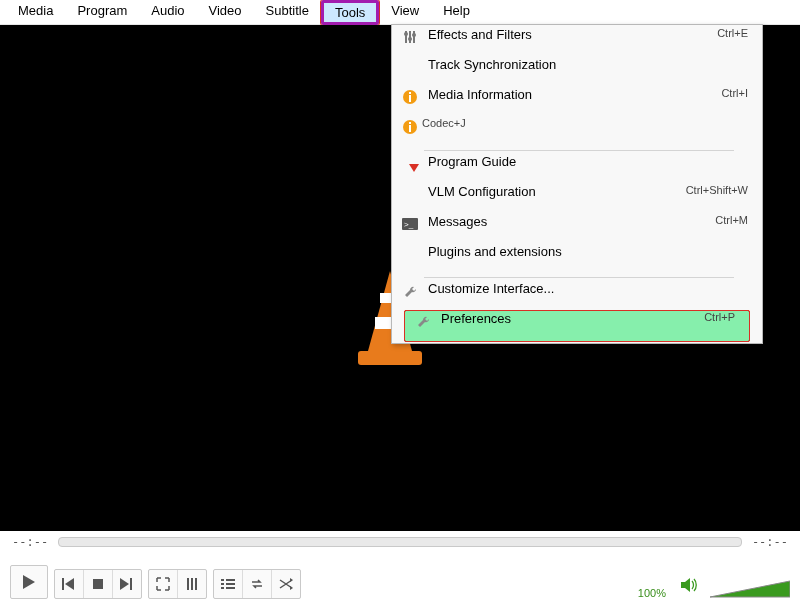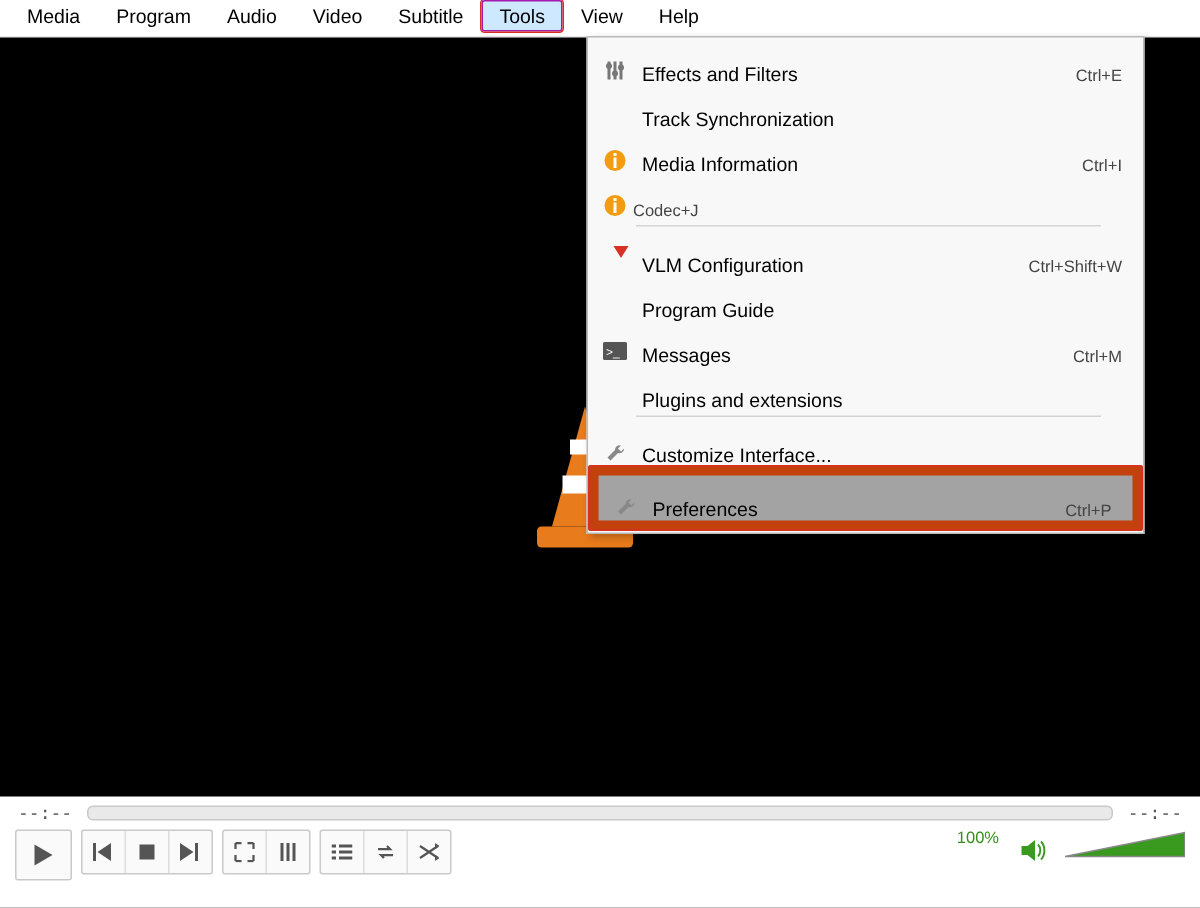--- a/index.html
+++ b/index.html
@@ -1,34 +1,34 @@
 <!DOCTYPE html>
 <html><head>
 <meta charset="utf-8">
 <style>
 html,body{margin:0;padding:0;font-family:"Segoe UI",Tahoma,sans-serif;font-size:13px;color:#000;background:#fff;width:800px;height:605px;overflow:hidden}
 .menubar{display:flex;align-items:flex-start;height:24px;background:#fff;border-bottom:1px solid #e5e5e5;padding:0 6px}
 .menubar .mitem{padding:3px 12px;cursor:default}
-.menubar .mitem.open{background:#cde8ff;border:1px solid #a21caf;border-radius:2px;padding:2px 11px}
+.menubar .mitem.open{background:#cde8ff;border:3px solid #a21caf;border-radius:2px;padding:2px 11px}
 .menubar .mitem.highlight{outline:1px solid #d93025}
 .video-area{position:relative;background:#000;height:506px}
 .cone{position:absolute;left:350px;bottom:160px;width:80px;height:100px}
 .dropdown{position:absolute;left:391px;top:24px;width:370px;background:#f8f8f8;border:1px solid #b8b8b8;box-shadow:2px 2px 5px rgba(0,0,0,.25);padding:2px 0}
-.drow{display:flex;align-items:flex-end;height:30px;padding:0 14px 0 6px;cursor:default}
+.drow{display:flex;align-items:flex-start;height:30px;padding:0 14px 0 6px;cursor:default}
 .drow .dicon{width:24px;height:20px;display:flex;align-items:center;justify-content:center;color:#666}
 .drow .dlabel{flex:1;padding-left:6px}
 .drow .daccel{color:#444;font-size:11px}
-.drow.hover{background:#a3a3a3;border:7px solid #c2410c;border-radius:2px;margin:-1px 0}
+.drow.hover{background:#86efac;border:1px solid #c2410c;border-radius:2px;margin:-1px 12px}
 .drow.red{outline:1px solid #d93025;outline-offset:-1px}
 .dsep{height:1px;background:#d4d4d4;margin:3px 28px 3px 32px}
 .red-arrow{position:absolute;left:409px;top:164px;width:0;height:0;border-left:5px solid transparent;border-right:5px solid transparent;border-top:8px solid #d93025}
 .slider-row{display:flex;align-items:center;height:22px;padding:0 12px;gap:10px}
 .time{font-family:Consolas,monospace;font-size:12px;color:#555}
 .track{flex:1;height:8px;background:#e9e9e9;border:1px solid #c9c9c9;border-radius:4px}
-.controls{display:flex;align-items:flex-start;height:46px;padding:0 10px;gap:6px}
+.controls{display:flex;align-items:flex-end;height:46px;padding:0 10px;gap:6px}
 .cbtn{width:30px;height:28px;border:1px solid #c9c9c9;border-radius:2px;background:#fafafa;display:flex;align-items:center;justify-content:center;color:#555}
 .cbtn.big{width:36px;height:32px}
 .cbtngrp{display:flex;border:1px solid #c9c9c9;border-radius:2px;background:#fafafa}
 .cbtngrp .sub{width:28px;height:28px;display:flex;align-items:center;justify-content:center;color:#555;border-right:1px solid #dcdcdc}
 .cbtngrp .sub:last-child{border-right:none}
 .spacer{flex:1}
 .voltxt{font-size:11px;color:#388e1a;margin-right:2px}
 .volume{width:80px;height:20px}
 svg{display:block}
 </style>
@@ -94,27 +94,27 @@
           <circle cx="8" cy="8" r="7" fill="#f39c12"></circle>
           <rect x="7" y="6" width="2" height="7" fill="#fff"></rect>
           <rect x="7" y="3" width="2" height="2" fill="#fff"></rect>
         </svg>
       </span>
     <span class="daccel">Codec+J</span>
   </div>
   <div class="dsep"></div>
   <div class="drow">
     <span class="dicon"></span>
+    <span class="dlabel">Program Guide</span>
+    <span class="daccel"></span>
+  </div>
+  <div class="drow">
+    <span class="dicon"></span>
     <span class="dlabel">VLM Configuration</span>
     <span class="daccel">Ctrl+Shift+W</span>
-  </div>
-  <div class="drow">
-    <span class="dicon"></span>
-    <span class="dlabel">Program Guide</span>
-    <span class="daccel"></span>
   </div>
   <div class="drow">
     <span class="dicon">
         <svg width="16" height="12">
           <rect x="0" y="0" width="16" height="12" rx="1" fill="#555"></rect>
           <text x="2" y="9" font-size="8" fill="#fff">&gt;_</text>
         </svg>
       </span>
     <span class="dlabel">Messages</span>
     <span class="daccel">Ctrl+M</span>

